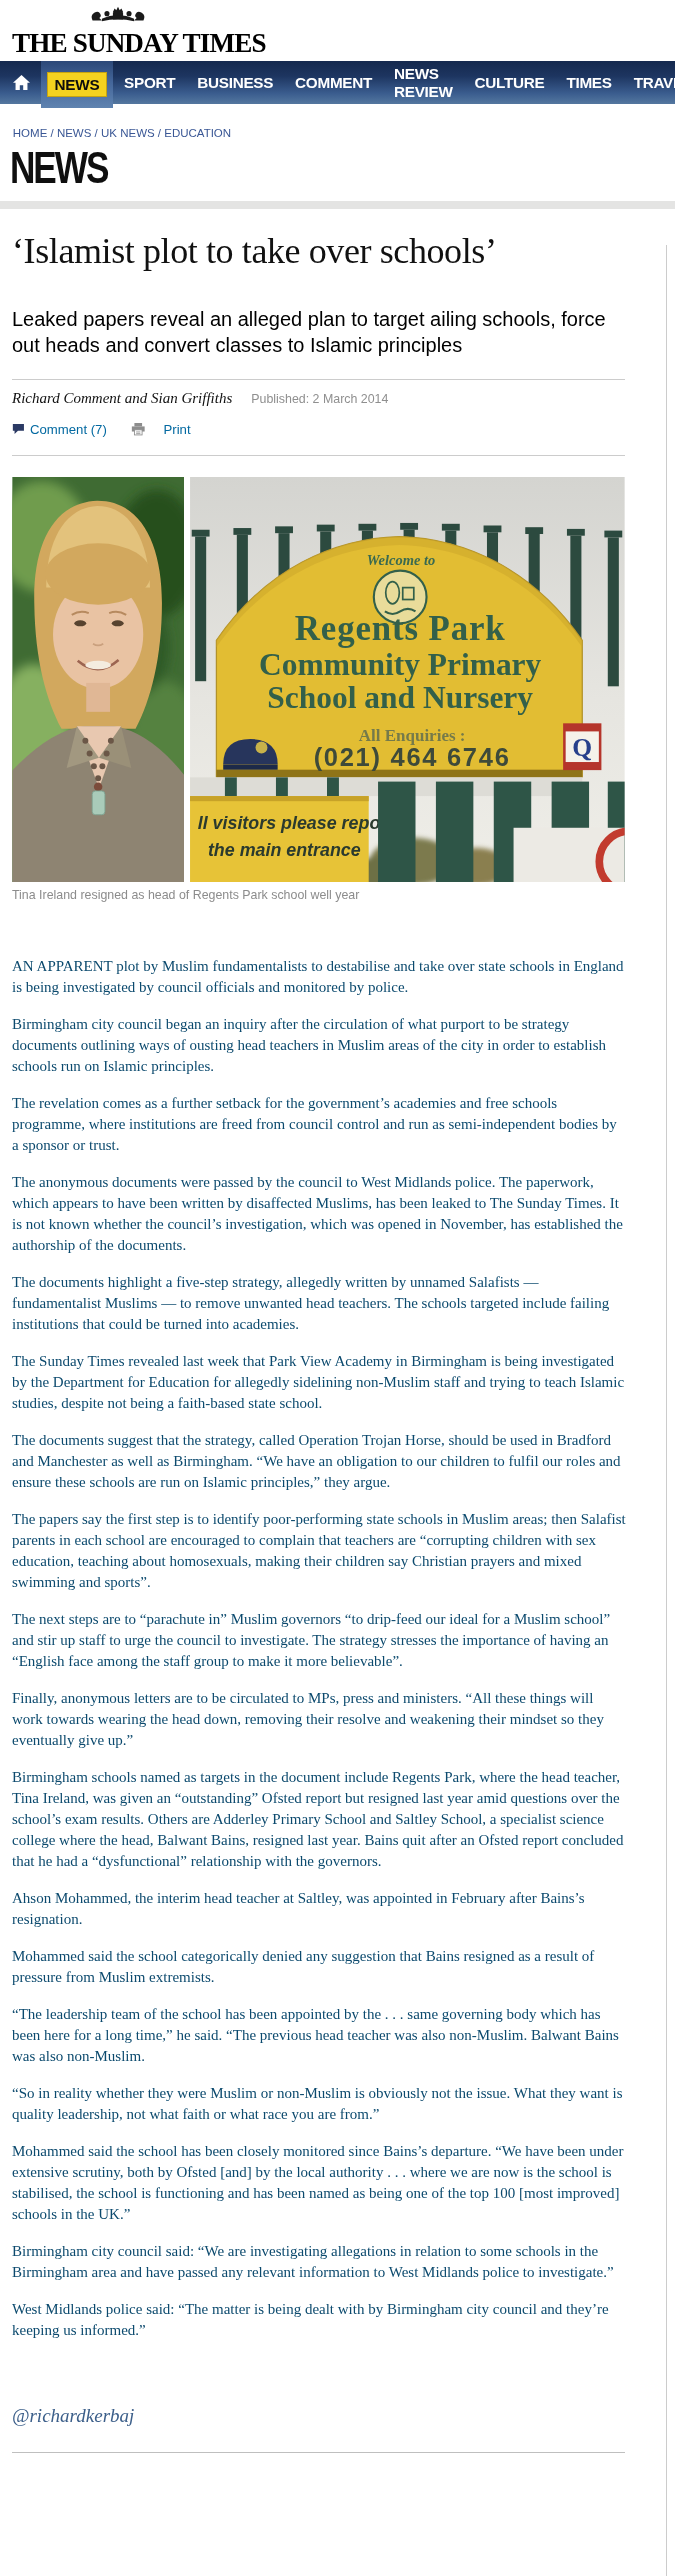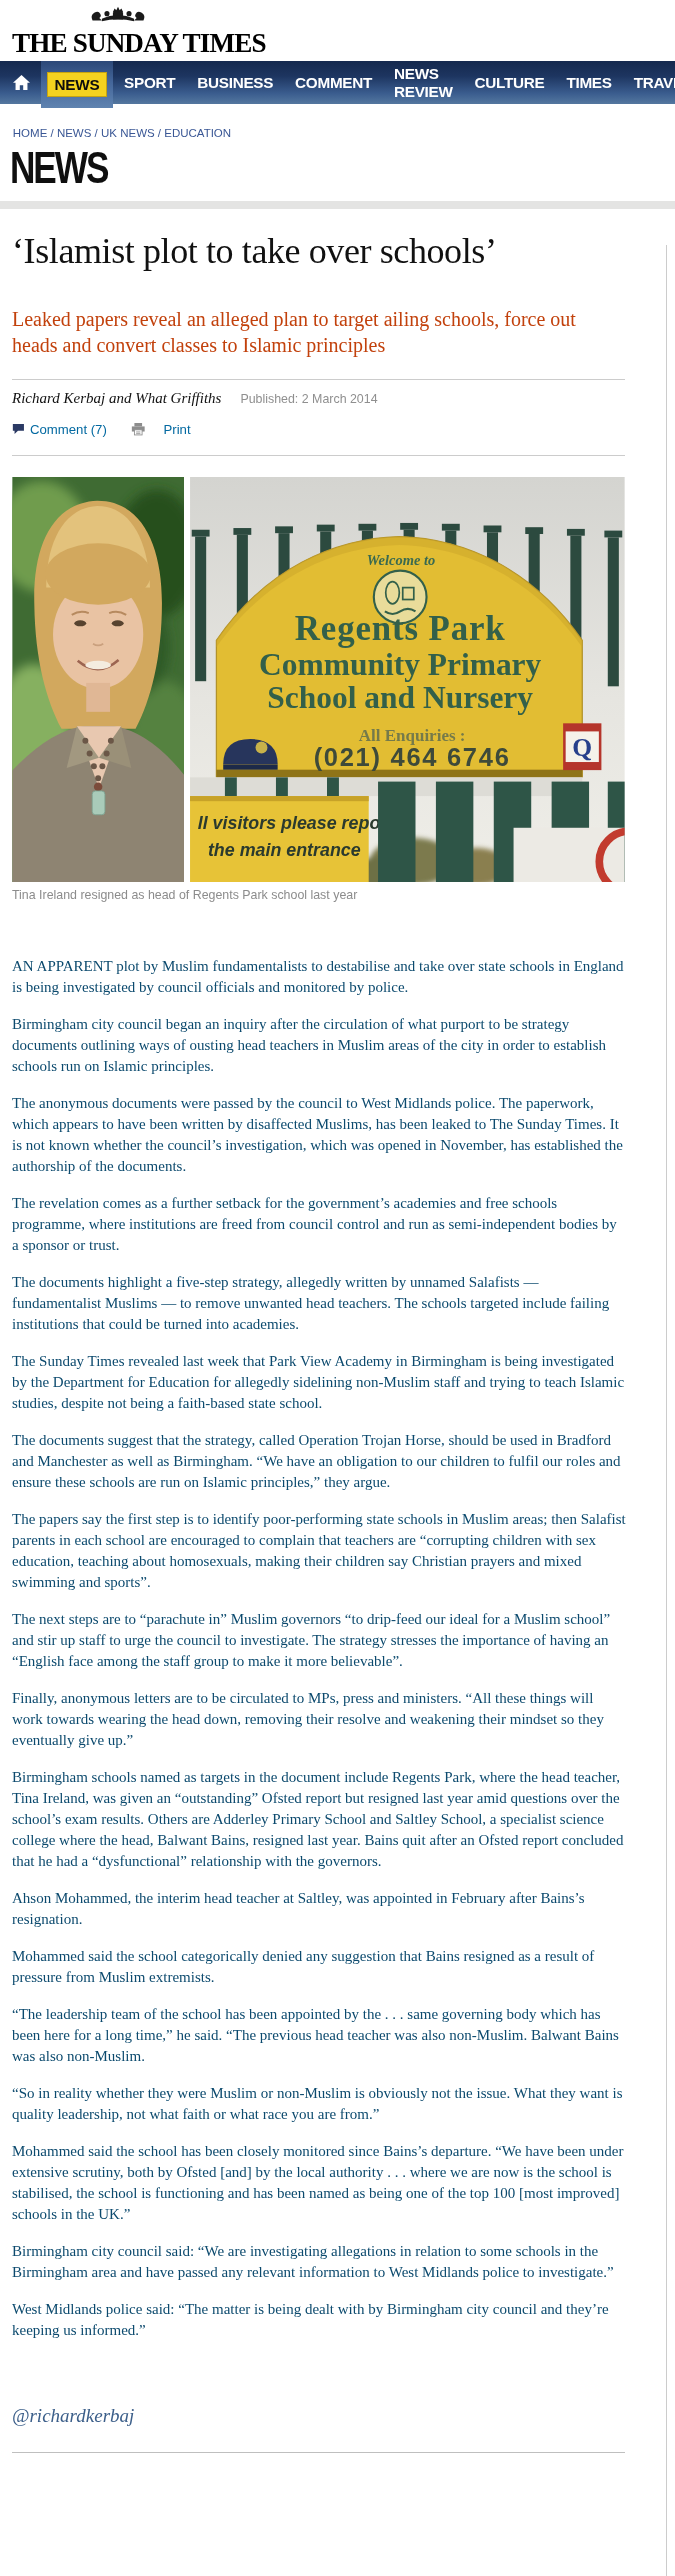--- a/index.html
+++ b/index.html
@@ -29,22 +29,22 @@
   .breadcrumb { margin:23px 0 0 12.8px; font-size:11.5px; color:#3a5795; }
   .breadcrumb a { color:#3a5795; text-decoration:none; }
   .section-title { margin:6.8px 0 0 10.2px; font-weight:700; font-size:44px; line-height:44px;
     letter-spacing:-2.6px; color:#0f0f0f; transform:scaleX(.8); transform-origin:left; }
   .gray-bar { height:8.5px; background:#e4e4e3; margin-top:11px; }
 
   
   .content { padding:0 0 4px 12px; width:637px; }
   .headline { font-family:"Liberation Serif", serif; font-weight:400; font-size:36px;
     line-height:39px; color:#111; margin-top:23px; letter-spacing:-0.4px; }
-  .standfirst { font-family:Liberation Serif, serif; font-size:20px; line-height:26px;
-    color:#c2410c; margin-top:35px; width:601px; }
+  .standfirst { font-family:Liberation Sans, sans-serif; font-size:20px; line-height:26px;
+    color:#000000; margin-top:35px; width:601px; }
   .rule { border:none; border-top:0.9px solid #ccc; width:613px; }
   .rule-1 { margin-top:20.4px; }
   .byline-row { margin-top:10.2px; display:flex; align-items:baseline; }
   .byline { font-family:"Liberation Serif", serif; font-style:italic; font-size:15px; color:#111; }
   .published { margin-left:19px; font-size:12.4px; color:#8f8f8f; }
   .actions-row { margin-top:12.8px; display:flex; align-items:center; height:19px; }
   .action-link { display:flex; align-items:center; color:#0369a1; font-size:13.2px; text-decoration:none; }
   .action-link + .action-link { margin-left:24px;gap:13px; }
   .action-link svg { margin-right:5.1px; }
   .rule-2 { margin-top:16px; }
@@ -119,21 +119,21 @@
 <h2 class="section-title">NEWS</h2>
 <div class="gray-bar"></div>
 
 <div class="content">
   <h1 class="headline">‘Islamist plot to take over schools’</h1>
   <p class="standfirst">Leaked papers reveal an alleged plan to target ailing schools, force out heads and convert classes to Islamic principles</p>
 
   <hr class="rule rule-1">
 
   <div class="byline-row">
-    <span class="byline">Richard Kerbaj and What Griffiths</span>
+    <span class="byline">Richard Comment and Sian Griffiths</span>
     <span class="published">Published: 2 March 2014</span>
   </div>
 
   <div class="actions-row">
     <a class="action-link" href="#">
       <svg width="12.8" height="12" viewBox="0 0 15 14">
         <path d="M1,1 h13 v8 h-7 l-4,4 v-4 h-2 z" fill="#2b3a64"></path>
       </svg>
       <span>Comment (7)</span>
     </a>
@@ -327,28 +327,28 @@
         </g>
 
         <g clip-path="url(#clipWhiteSign)">
           <rect x="589" y="412" width="131" height="64" fill="#eceae4"></rect>
           <circle cx="726" cy="452" r="36" fill="none" stroke="#c23b2e" stroke-width="9"></circle>
         </g>
       </g>
     </svg>
   </figure>
 
-  <figcaption class="caption">Tina Ireland resigned as head of Regents Park school last year</figcaption>
+  <figcaption class="caption">Tina Ireland resigned as head of Regents Park school well year</figcaption>
 
   
   <div class="body-copy">
     <p>AN APPARENT plot by Muslim fundamentalists to destabilise and take over state schools in England is being investigated by council officials and monitored by police.</p>
     <p>Birmingham city council began an inquiry after the circulation of what purport to be strategy documents outlining ways of ousting head teachers in Muslim areas of the city in order to establish schools run on Islamic principles.</p>
+    <p>The revelation comes as a further setback for the government’s academies and free schools programme, where institutions are freed from council control and run as semi-independent bodies by a sponsor or trust.</p>
     <p>The anonymous documents were passed by the council to West Midlands police. The paperwork, which appears to have been written by disaffected Muslims, has been leaked to The Sunday Times. It is not known whether the council’s investigation, which was opened in November, has established the authorship of the documents.</p>
-    <p>The revelation comes as a further setback for the government’s academies and free schools programme, where institutions are freed from council control and run as semi-independent bodies by a sponsor or trust.</p>
     <p>The documents highlight a five-step strategy, allegedly written by unnamed Salafists — fundamentalist Muslims — to remove unwanted head teachers. The schools targeted include failing institutions that could be turned into academies.</p>
     <p>The Sunday Times revealed last week that Park View Academy in Birmingham is being investigated by the Department for Education for allegedly sidelining non-Muslim staff and trying to teach Islamic studies, despite not being a faith-based state school.</p>
     <p>The documents suggest that the strategy, called Operation Trojan Horse, should be used in Bradford and Manchester as well as Birmingham. “We have an obligation to our children to fulfil our roles and ensure these schools are run on Islamic principles,” they argue.</p>
     <p>The papers say the first step is to identify poor-performing state schools in Muslim areas; then Salafist parents in each school are encouraged to complain that teachers are “corrupting children with sex education, teaching about homosexuals, making their children say Christian prayers and mixed swimming and sports”.</p>
     <p>The next steps are to “parachute in” Muslim governors “to drip-feed our ideal for a Muslim school” and stir up staff to urge the council to investigate. The strategy stresses the importance of having an “English face among the staff group to make it more believable”.</p>
     <p>Finally, anonymous letters are to be circulated to MPs, press and ministers. “All these things will work towards wearing the head down, removing their resolve and weakening their mindset so they eventually give up.”</p>
     <p>Birmingham schools named as targets in the document include Regents Park, where the head teacher, Tina Ireland, was given an “outstanding” Ofsted report but resigned last year amid questions over the school’s exam results. Others are Adderley Primary School and Saltley School, a specialist science college where the head, Balwant Bains, resigned last year. Bains quit after an Ofsted report concluded that he had a “dysfunctional” relationship with the governors.</p>
     <p>Ahson Mohammed, the interim head teacher at Saltley, was appointed in February after Bains’s resignation.</p>
     <p>Mohammed said the school categorically denied any suggestion that Bains resigned as a result of pressure from Muslim extremists.</p>
     <p>“The leadership team of the school has been appointed by the . . . same governing body which has been here for a long time,” he said. “The previous head teacher was also non-Muslim. Balwant Bains was also non-Muslim.</p>

